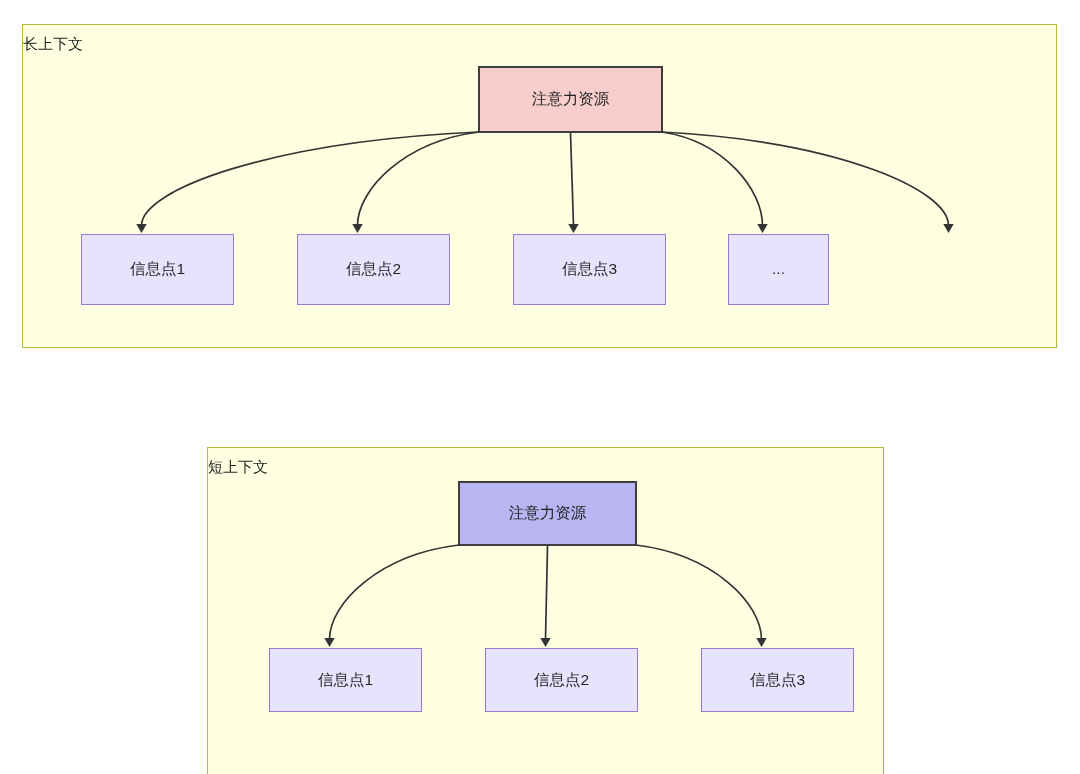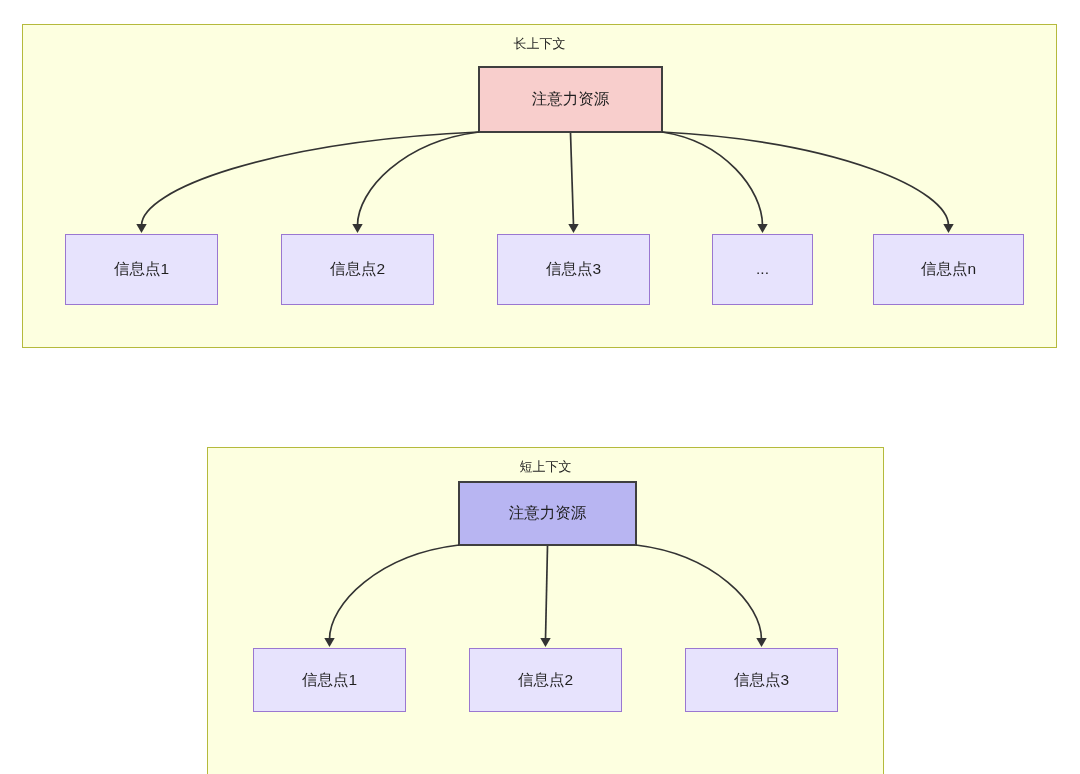--- a/index.html
+++ b/index.html
@@ -27,22 +27,21 @@
     position: absolute;
     box-sizing: border-box;
     background: #fdffe0;
     border: 1.6px solid #b5ba3c;
   }
   .group-title {
     position: absolute;
     left: 0;
     right: 0;
     top: 9px;
-    text-align: center;
-    font-size: 13px;
+    font-size: 15px;
     color: #1f1f1f;
     line-height: 20px;
     white-space: nowrap;
   }
   .node {
     position: absolute;
     box-sizing: border-box;
     display: flex;
     align-items: center;
     justify-content: center;
@@ -56,20 +55,21 @@
     background: #f8cecc;
     border: 2.6px solid #3f3f3f;
   }
   .node-attention-short {
     background: #b8b5f2;
     border: 2.6px solid #3f3f3f;
   }
   .node-info {
     background: #e7e3fd;
     border: 1.6px solid #9a77d1;
+    margin-left: 16px;
   }
   .edges {
     position: absolute;
     left: 0;
     top: 0;
     width: 1080px;
     height: 774px;
     pointer-events: none;
     overflow: visible;
   }
@@ -101,23 +101,20 @@
   </div>
   <div class="node node-info" id="node-info-2" style="left: 281px; top: 234px; width: 153px; height: 71px;">
     <span>信息点2</span>
   </div>
   <div class="node node-info" id="node-info-3" style="left: 497px; top: 234px; width: 153px; height: 71px;">
     <span>信息点3</span>
   </div>
   <div class="node node-info" id="node-info-ellipsis" style="left: 712px; top: 234px; width: 101px; height: 71px;">
     <span>...</span>
   </div>
-  <div class="node node-info" id="node-info-n" style="left: 873px; top: 234px; width: 151px; height: 71px;">
-    <span>信息点n</span>
-  </div>
 
   <div class="group" id="group-short" style="left: 207px; top: 427px; width: 677px; height: 330px; margin-top: 20px;">
     <div class="group-title">短上下文</div>
   </div>
 
   <div class="node node-attention-short" id="node-attention-short" style="left: 458px; top: 481px; width: 179px; height: 65px;">
     <span>注意力资源</span>
   </div>
 
   <div class="node node-info" id="node-short-info-1" style="left: 253px; top: 648px; width: 153px; height: 64px;">

